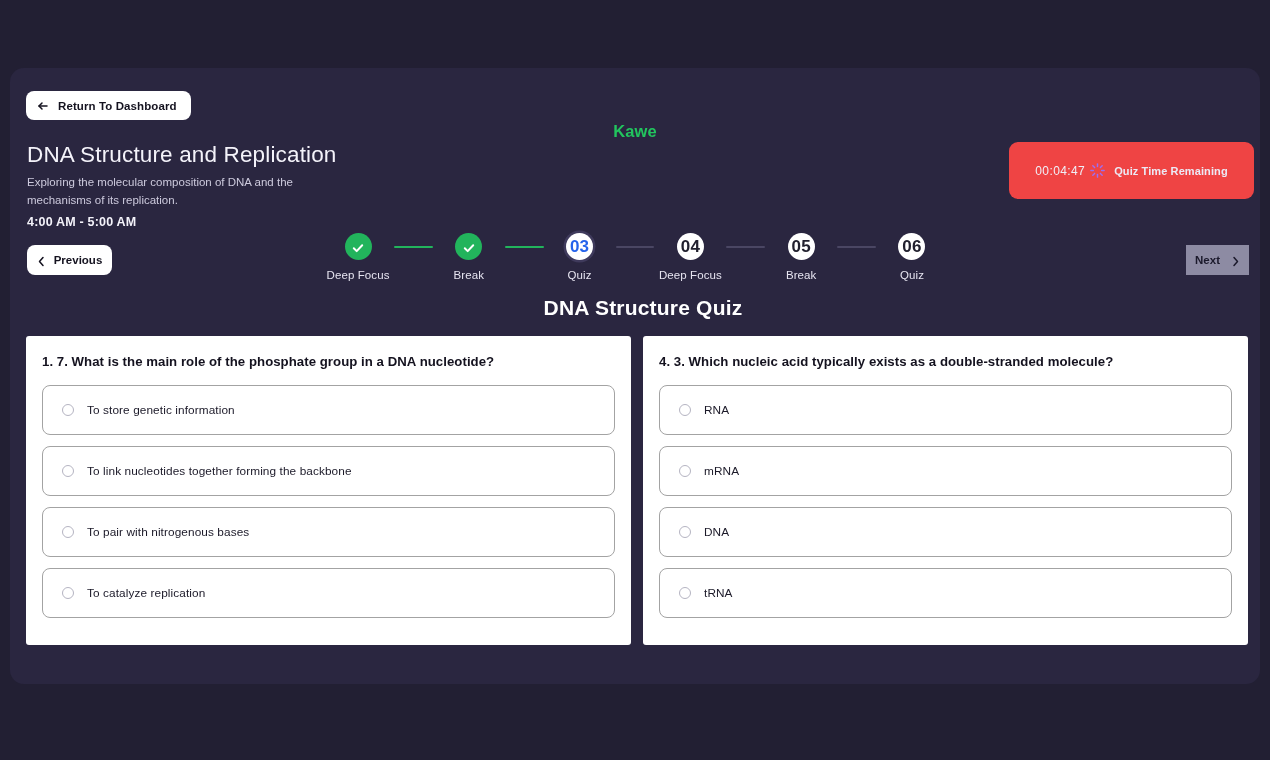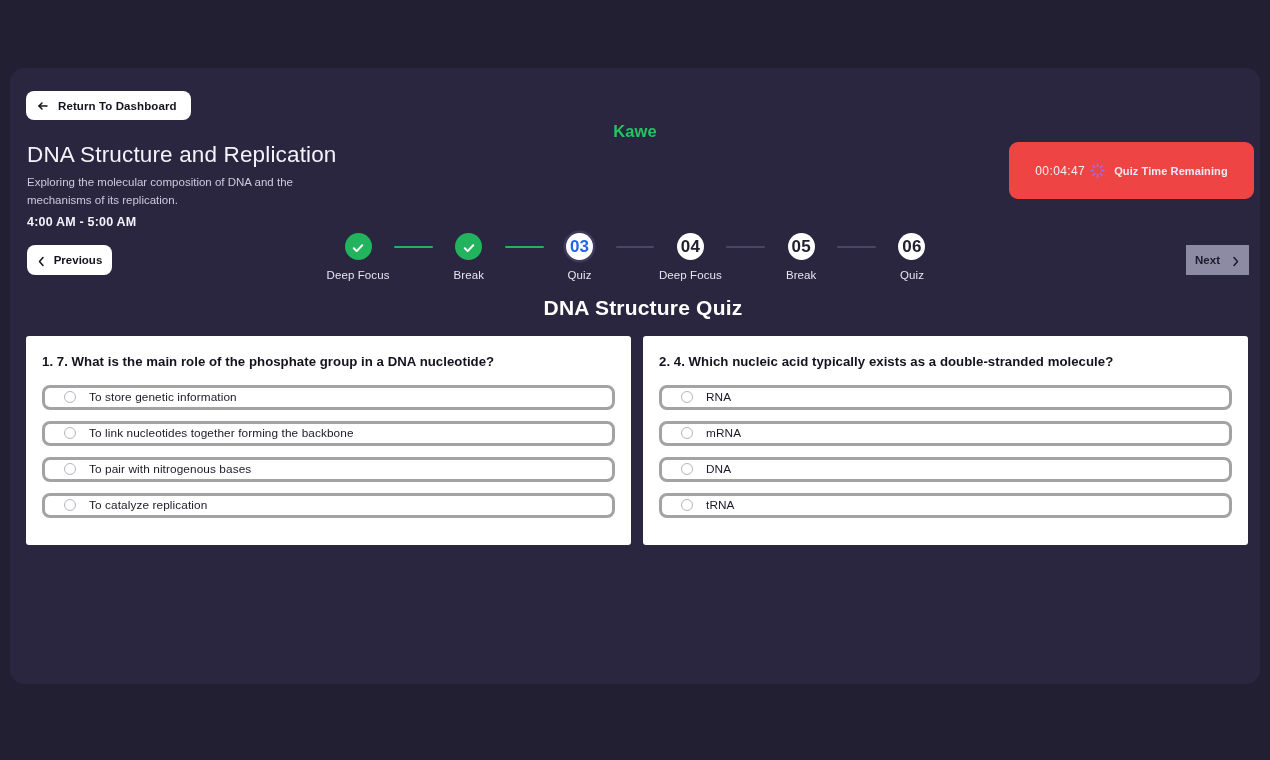--- a/index.html
+++ b/index.html
@@ -267,22 +267,22 @@
   }
   .question-text {
     font-size: 13.2px;
     font-weight: 700;
     color: #14121f;
     line-height: 1.35;
     letter-spacing: .05px;
     margin-bottom: 14px;
   }
   .option-row {
-    height: 25px;
-    border: 3px solid #a3a3a3;
+    height: 50px;
+    border: 1px solid #a3a3a3;
     border-radius: 8px;
     display: flex;
     align-items: center;
     gap: 13px;
     padding: 0 19px;
     margin-bottom: 11px;
     cursor: pointer;
     background: #ffffff;
   }
   .option-row:last-child { margin-bottom: 0; }
@@ -417,21 +417,21 @@
         <div class="option-row">
           <span class="radio-dot"></span>
           <span class="option-text">To pair with nitrogenous bases</span>
         </div>
         <div class="option-row">
           <span class="radio-dot"></span>
           <span class="option-text">To catalyze replication</span>
         </div>
       </div>
       <div class="question-card">
-        <div class="question-text">2. 4. Which nucleic acid typically exists as a double-stranded molecule?</div>
+        <div class="question-text">4. 3. Which nucleic acid typically exists as a double-stranded molecule?</div>
         <div class="option-row">
           <span class="radio-dot"></span>
           <span class="option-text">RNA</span>
         </div>
         <div class="option-row">
           <span class="radio-dot"></span>
           <span class="option-text">mRNA</span>
         </div>
         <div class="option-row">
           <span class="radio-dot"></span>

